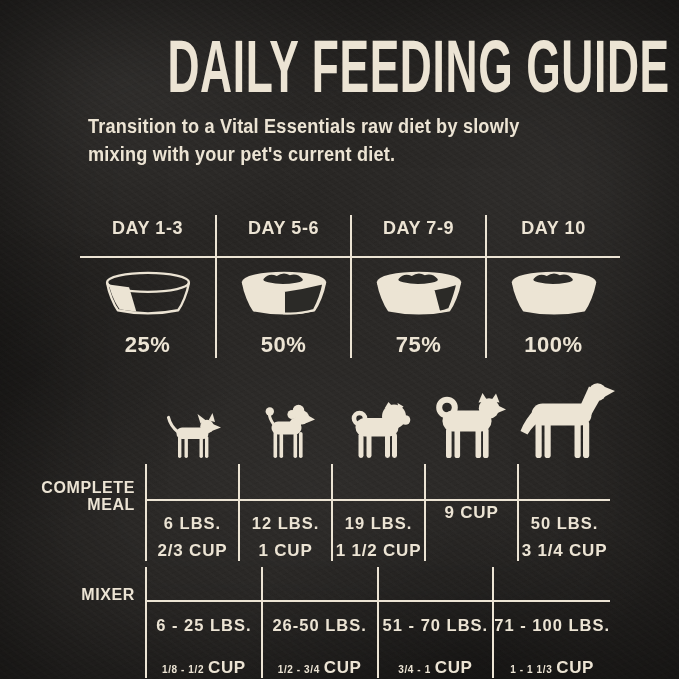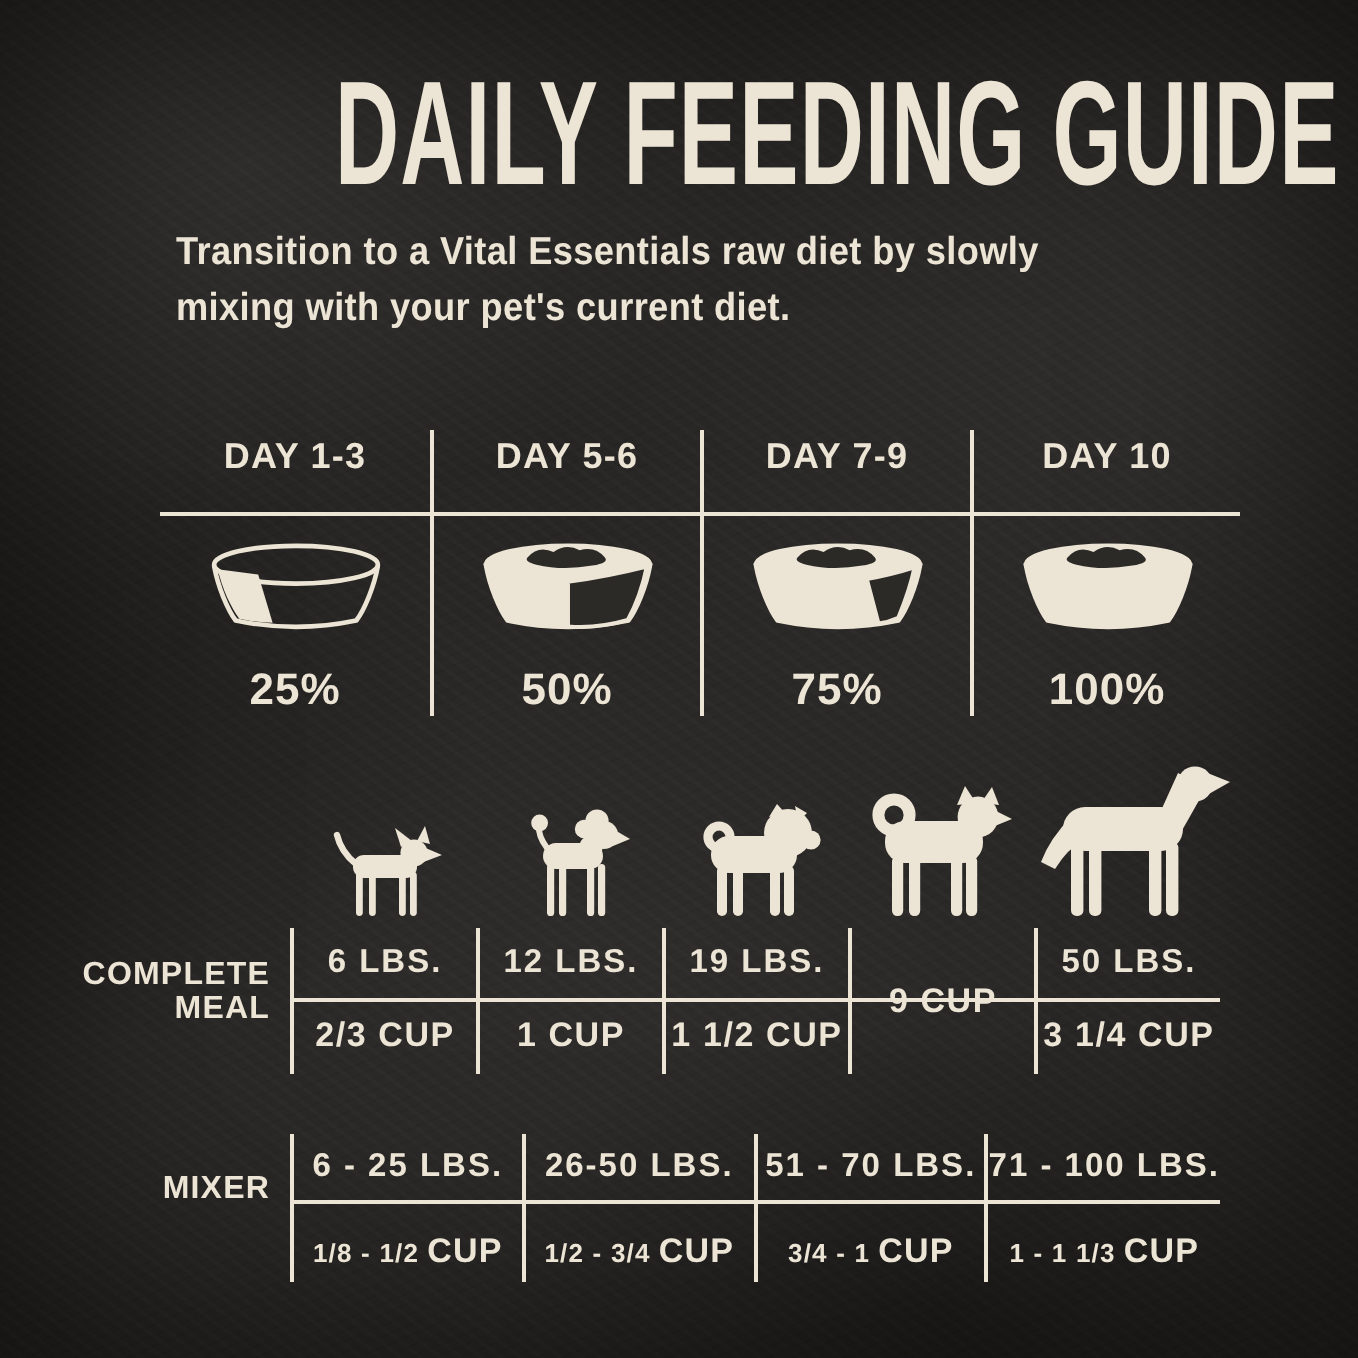--- a/index.html
+++ b/index.html
@@ -42,28 +42,28 @@
   .side-label span{display:block;font-size:16px;line-height:17px;letter-spacing:0.6px;}
   .meal-label{top:479px;}
   .mixer-label{top:586px;}
   .ftable{position:absolute;left:145px;width:465px;display:grid;}
   .meal-table{top:464px;height:73px;grid-template-columns:repeat(5,1fr);}
   .mixer-table{top:567px;height:74px;grid-template-columns:repeat(4,1fr);}
   .fcol{box-sizing:border-box;border-left:2px solid #ECE4D4;display:flex;flex-direction:column;}
   .tbl-hline{position:absolute;left:0;right:0;height:2px;background:#ECE4D4;}
   .meal-table .tbl-hline{top:35px;}
   .mixer-table .tbl-hline{top:33px;}
-  .wt{display:flex;align-items:center;justify-content:center;}
+  .wt{display:flex;align-items:center;justify-content:center;margin-top:42px;}
   .meal-table .wt{height:35px;}
   .mixer-table .wt{height:33px;}
   .wt span{font-size:16.5px;font-weight:bold;letter-spacing:1px;white-space:nowrap;}
   .cupcell{flex:1;display:flex;align-items:center;justify-content:center;}
   .cupcell .cup{font-size:17px;font-weight:bold;letter-spacing:0.8px;white-space:nowrap;}
   .mixer-table .cupcell{align-items:baseline;padding-top:16px;}
-  .frac{font-size:13px;font-weight:bold;letter-spacing:0.6px;}
+  .frac{font-size:10px;font-weight:bold;letter-spacing:0.6px;}
   .unit{font-size:17px;font-weight:bold;margin-left:4px;letter-spacing:0.6px;}
 </style>
 </head>
 <body>
 
 <div class="poster">
 
   <div class="title">
     <span>DAILY FEEDING GUIDE</span>
   </div>

